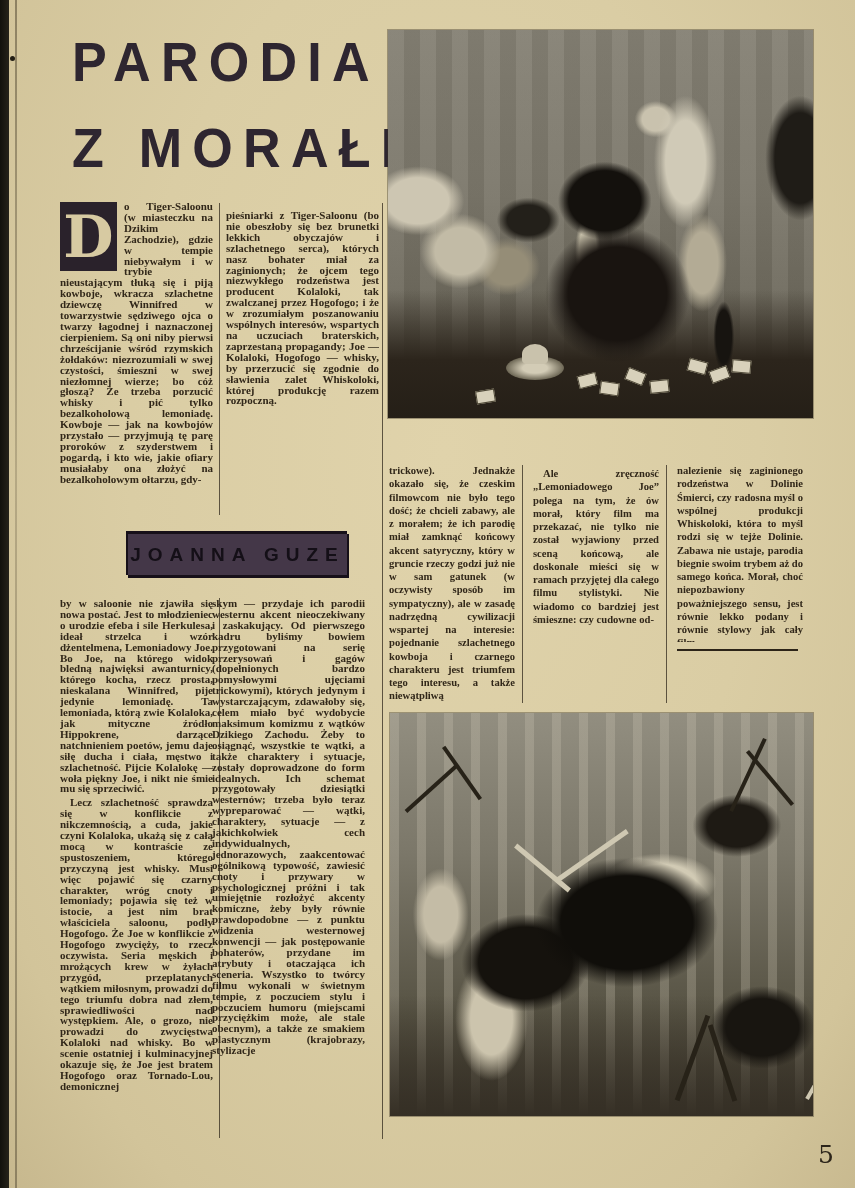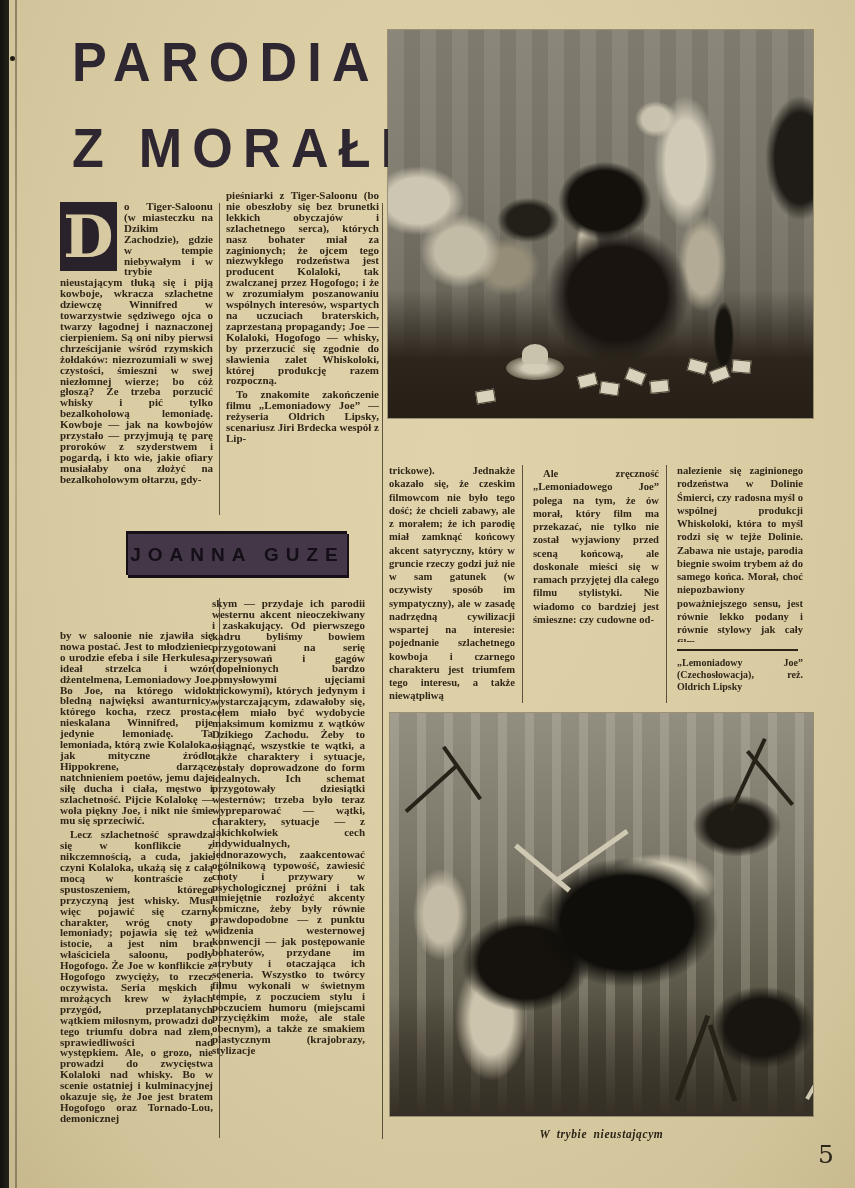--- a/index.html
+++ b/index.html
@@ -26,22 +26,22 @@
 
   
   .col{
     position:absolute;text-align:justify;font-weight:700;overflow:hidden;
     font-size:11px;line-height:10.9px;color:#312719;
     text-justify:inter-word;
   }
   .col p{margin:0;}
   .col p.indent{text-indent:10px;margin-top:3px;}
   .colA1{left:60px;top:201px;width:153px;height:308px;}
-  .colA2{left:226px;top:190px;width:153px;height:332px;}
-  .colB1{left:60px;top:598px;width:153px;height:545px;margin-top:32px;}
+  .colA2{left:226px;top:210px;width:153px;height:332px;}
+  .colB1{left:60px;top:598px;width:153px;height:545px;}
   .colB2{left:212px;top:598px;width:153px;height:545px;}
 
   .mid{font-size:10.6px;line-height:13.25px;}
   .midC1{left:389px;top:464px;width:126px;height:242px;}
   .midC2{left:533px;top:464px;width:126px;height:242px;}
   .midC3{left:677px;top:464px;width:126px;height:178px;}
 
   .dropcap{
     float:left;width:57px;height:69px;margin:1px 7px 2px 0;
     background:#2a222b;color:#d7caa2;
@@ -150,21 +150,20 @@
     <div class="card" style="left:322px;top:338px;transform:rotate(-20deg);"></div>
     <div class="card" style="left:344px;top:330px;transform:rotate(5deg);"></div>
     <div class="card" style="left:88px;top:360px;transform:rotate(-9deg);"></div>
   </div>
 
   <div class="col colA1">
     <p><span class="dropcap">D</span><span>o Tiger-Saloonu (w miasteczku na Dzikim Zachodzie), gdzie w tempie niebywałym i w trybie nieustającym tłuką się i piją kowboje, wkracza szlachetne dziewczę Winnifred w towarzystwie sędziwego ojca o twarzy łagodnej i naznaczonej cierpieniem. Są oni niby pierwsi chrześcijanie wśród rzymskich żołdaków: niezrozumiali w swej czystości, śmieszni w swej niezłomnej wierze; bo cóż głoszą? Że trzeba porzucić whisky i pić tylko bezalkoholową lemoniadę. Kowboje — jak na kowbojów przystało — przyjmują tę parę proroków z szyderstwem i pogardą, i kto wie, jakie ofiary musiałaby ona złożyć na bezalkoholowym ołtarzu, gdy-</span></p>
   </div>
   <div class="col colA2">
     <p>pieśniarki z Tiger-Saloonu (bo nie obeszłoby się bez brunetki lekkich obyczajów i szlachetnego serca), których nasz bohater miał za zaginionych; że ojcem tego niezwykłego rodzeństwa jest producent Kolaloki, tak zwalczanej przez Hogofogo; i że w zrozumiałym poszanowaniu wspólnych interesów, wspartych na uczuciach braterskich, zaprzestaną propagandy; Joe — Kolaloki, Hogofogo — whisky, by przerzucić się zgodnie do sławienia zalet Whiskoloki, której produkcję razem rozpoczną.</p>
-    <p class="indent">To znakomite zakończenie filmu „Lemoniadowy Joe” — reżyseria Oldrich Lipsky, scenariusz Jiri Brdecka wespół z Lip-</p>
   </div>
 
   <div class="author-box">
     <span>JOANNA GUZE</span>
   </div>
 
   <div class="col colB1">
     <p>by w saloonie nie zjawiła się nowa postać. Jest to młodzieniec o urodzie efeba i sile Herkulesa, ideał strzelca i wzór dżentelmena, Lemoniadowy Joe. Bo Joe, na którego widok bledną najwięksi awanturnicy, którego kocha, rzecz prosta, nieskalana Winnifred, pije jedynie lemoniadę. Ta lemoniada, którą zwie Kolaloka, jak mityczne źródło Hippokrene, darzące natchnieniem poetów, jemu daje siłę ducha i ciała, męstwo i szlachetność. Pijcie Kolalokę — woła piękny Joe, i nikt nie śmie mu się sprzeciwić.</p>
     <p class="indent">Lecz szlachetność sprawdza się w konflikcie z nikczemnością, a cuda, jakie czyni Kolaloka, ukażą się z całą mocą w kontraście ze spustoszeniem, którego przyczyną jest whisky. Musi więc pojawić się czarny charakter, wróg cnoty i lemoniady; pojawia się też w istocie, a jest nim brat właściciela saloonu, podły Hogofogo. Że Joe w konflikcie z Hogofogo zwycięży, to rzecz oczywista. Seria męskich i mrożących krew w żyłach przygód, przeplatanych wątkiem miłosnym, prowadzi do tego triumfu dobra nad złem, sprawiedliwości nad występkiem. Ale, o grozo, nie prowadzi do zwycięstwa Kolaloki nad whisky. Bo w scenie ostatniej i kulminacyjnej okazuje się, że Joe jest bratem Hogofogo oraz Tornado-Lou, demonicznej</p>
   </div>
@@ -175,38 +174,36 @@
   <div class="col mid midC1">
     <p>trickowe). Jednakże okazało się, że czeskim filmowcom nie było tego dość; że chcieli zabawy, ale z morałem; że ich parodię miał zamknąć końcowy akcent satyryczny, który w gruncie rzeczy godzi już nie w sam gatunek (w oczywisty sposób im sympatyczny), ale w zasadę nadrzędną cywilizacji wspartej na interesie: pojednanie szlachetnego kowboja i czarnego charakteru jest triumfem tego interesu, a także niewątpliwą kompromitacją mitu</p>
   </div>
   <div class="col mid midC2">
     <p class="indent">Ale zręczność „Lemoniadowego Joe” polega na tym, że ów morał, który film ma przekazać, nie tylko nie został wyjawiony przed sceną końcową, ale doskonale mieści się w ramach przyjętej dla całego filmu stylistyki. Nie wiadomo co bardziej jest śmieszne: czy cudowne od-</p>
   </div>
   <div class="col mid midC3">
     <p>nalezienie się zaginionego rodzeństwa w Dolinie Śmierci, czy radosna myśl o wspólnej produkcji Whiskoloki, która to myśl rodzi się w tejże Dolinie. Zabawa nie ustaje, parodia biegnie swoim trybem aż do samego końca. Morał, choć niepozbawiony poważniejszego sensu, jest równie lekko podany i równie stylowy jak cały film.</p>
   </div>
   <div class="credit-rule"></div>
-  <div class="credit">„Lemoniadowy Joe” (Czechosłowacja), reż. Oldrich Lipsky</div>
 
   <div class="vrule vr1"></div>
   <div class="vrule vr2"></div>
   <div class="vrule vr3"></div>
   <div class="vrule vr4"></div>
   <div class="vrule vr5"></div>
 
   <div class="photo photo-bottom">
     <div class="stick" style="left:40px;top:40px;width:4px;height:70px;transform:rotate(48deg);"></div>
     <div class="stick" style="left:70px;top:28px;width:4px;height:64px;transform:rotate(-35deg);"></div>
     <div class="stick" style="left:660px;top:0;"></div>
 
     <div class="stick" style="left:356px;top:22px;width:4px;height:80px;transform:rotate(25deg);"></div>
     <div class="stick" style="left:378px;top:30px;width:4px;height:70px;transform:rotate(-40deg);"></div>
     <div class="stick light" style="left:200px;top:100px;width:5px;height:85px;transform:rotate(55deg);"></div>
     <div class="stick light" style="left:150px;top:120px;width:5px;height:70px;transform:rotate(-50deg);"></div>
     <div class="stick" style="left:300px;top:300px;width:5px;height:90px;transform:rotate(20deg);"></div>
     <div class="stick" style="left:330px;top:310px;width:5px;height:80px;transform:rotate(-18deg);"></div>
     <div class="stick light" style="left:430px;top:330px;width:4px;height:60px;transform:rotate(30deg);"></div>
   </div>
-  <div class="caption cap-bottom">W trybie nieustającym</div>
 
   <div class="page-num">5</div>
 
 </div>
 
 </body></html>

